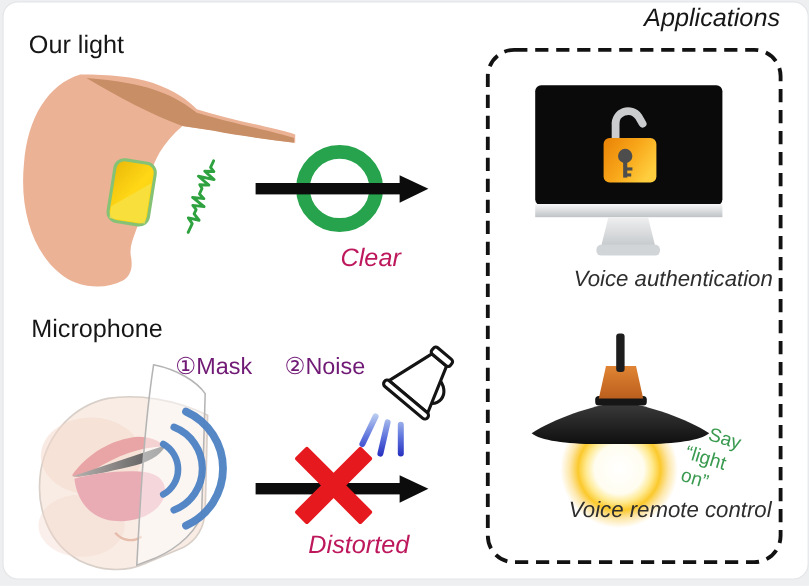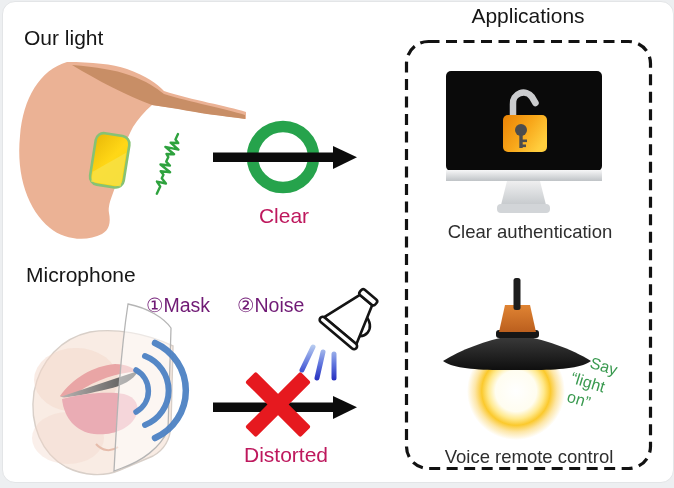--- a/index.html
+++ b/index.html
@@ -1,20 +1,20 @@
 <!DOCTYPE html>
 <html><head>
 <meta charset="utf-8">
 <style>
   html,body{margin:0;padding:0;background:#edeff1;}
   .stage{position:relative;width:674px;height:488px;font-family:"Liberation Sans",sans-serif;overflow:hidden;}
   .card{position:absolute;left:2px;top:1px;width:670px;height:480px;background:#ffffff;border:1px solid #e3e5e7;border-radius:13px;}
   svg.art{position:absolute;left:0;top:0;}
   .txt{position:absolute;color:#161616;white-space:nowrap;}
-  .center{text-align:center;}
+  .center{text-align:right;font-style:italic;}
   .title{font-size:21px;}
   .issue{font-size:19.5px;color:#701a75;}
   .caption{font-size:18.5px;color:#2e2e2e;}
   .result{font-size:21px;color:#be185d;}
   .say{font-size:16px;color:#3a9a50;line-height:1.22;transform:rotate(17deg);transform-origin:left top;}
   .say span{display:block;}
   .say .l0{margin-left:14px;}
   .say .l2{margin-left:2px;}
 </style>
 </head>
@@ -170,22 +170,22 @@
   <div class="txt result center" style="left:234px;top:204px;width:100px;">Clear</div>
 
   <div class="txt title" style="left:26px;top:263px;">Microphone</div>
 
   <div class="txt issue" style="left:146px;top:294px;">①Mask</div>
 
   <div class="txt issue" style="left:237px;top:294px;">②Noise</div>
 
   <div class="txt result center" style="left:231px;top:443px;width:110px;">Distorted</div>
 
-  <div class="txt caption center" style="left:416px;top:221px;width:228px;">Clear authentication</div>
+  <div class="txt caption center" style="left:416px;top:221px;width:228px;">Voice authentication</div>
 
-  <div class="txt caption center" style="left:415px;top:446px;width:228px;">Voice remote control</div>
+  <div class="txt caption center" style="left:415px;top:414px;width:228px;">Voice remote control</div>
 
   <div class="txt say" style="left:580px;top:349px;">
     <span class="l0">Say</span>
     <span class="l1">“light</span>
     <span class="l2">on”</span>
   </div>
 </div>
 
 </body></html>

